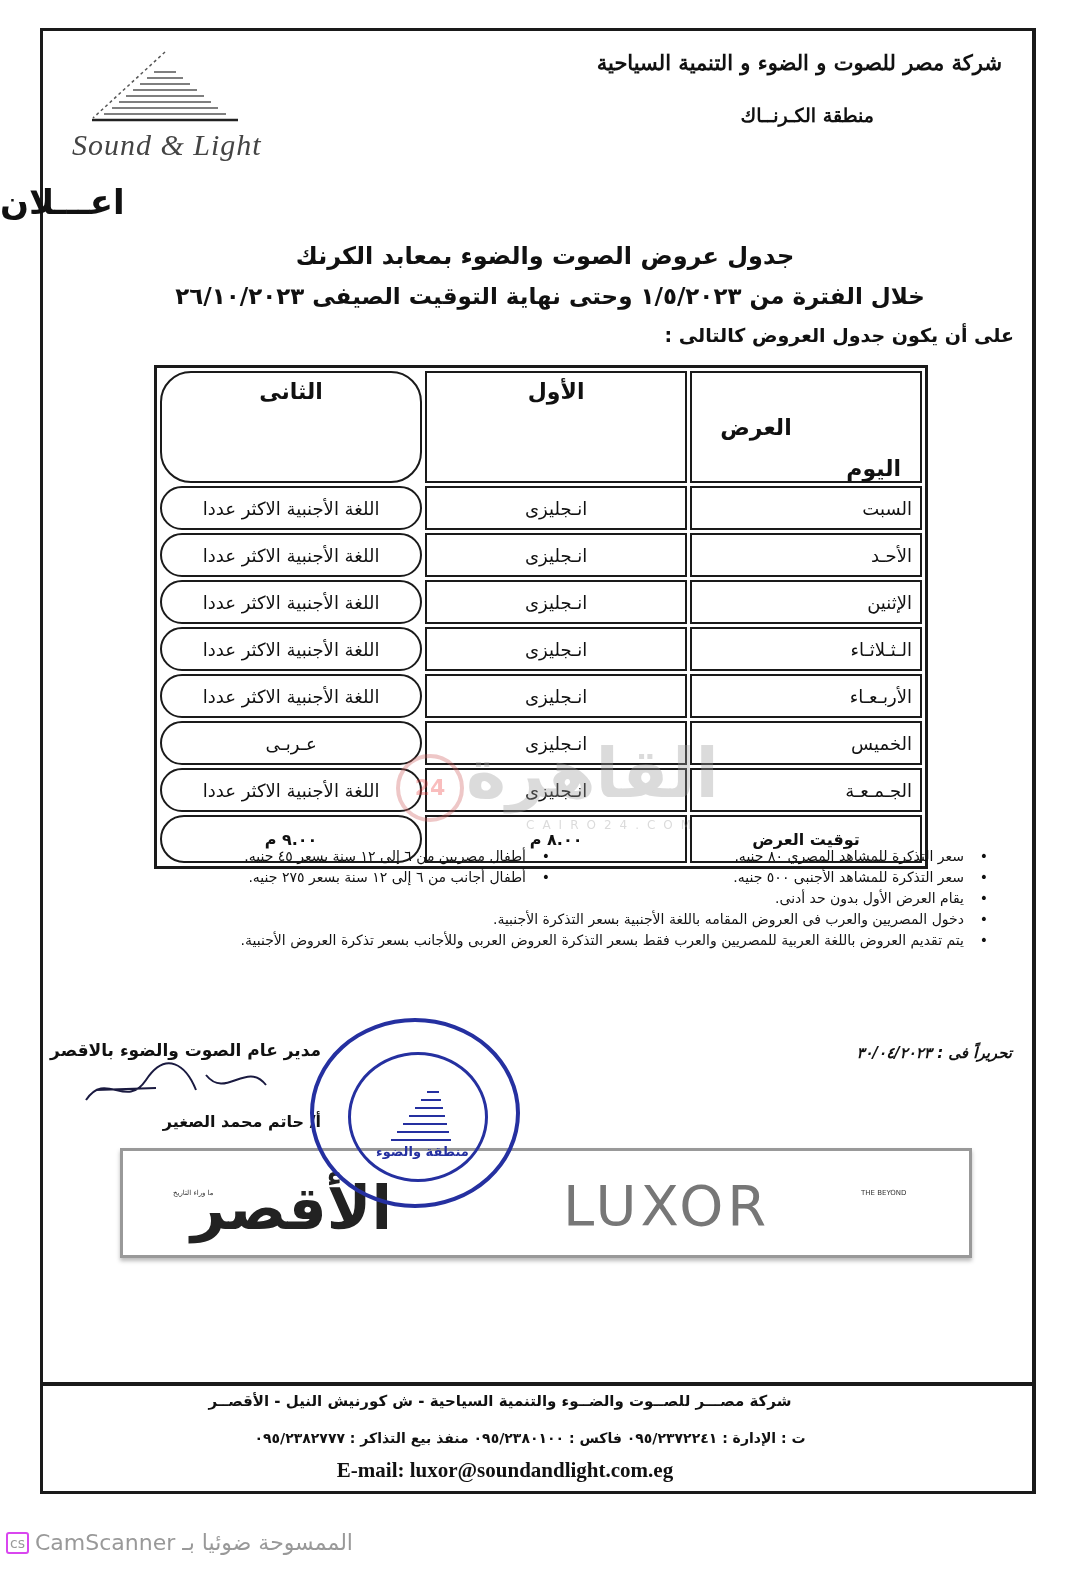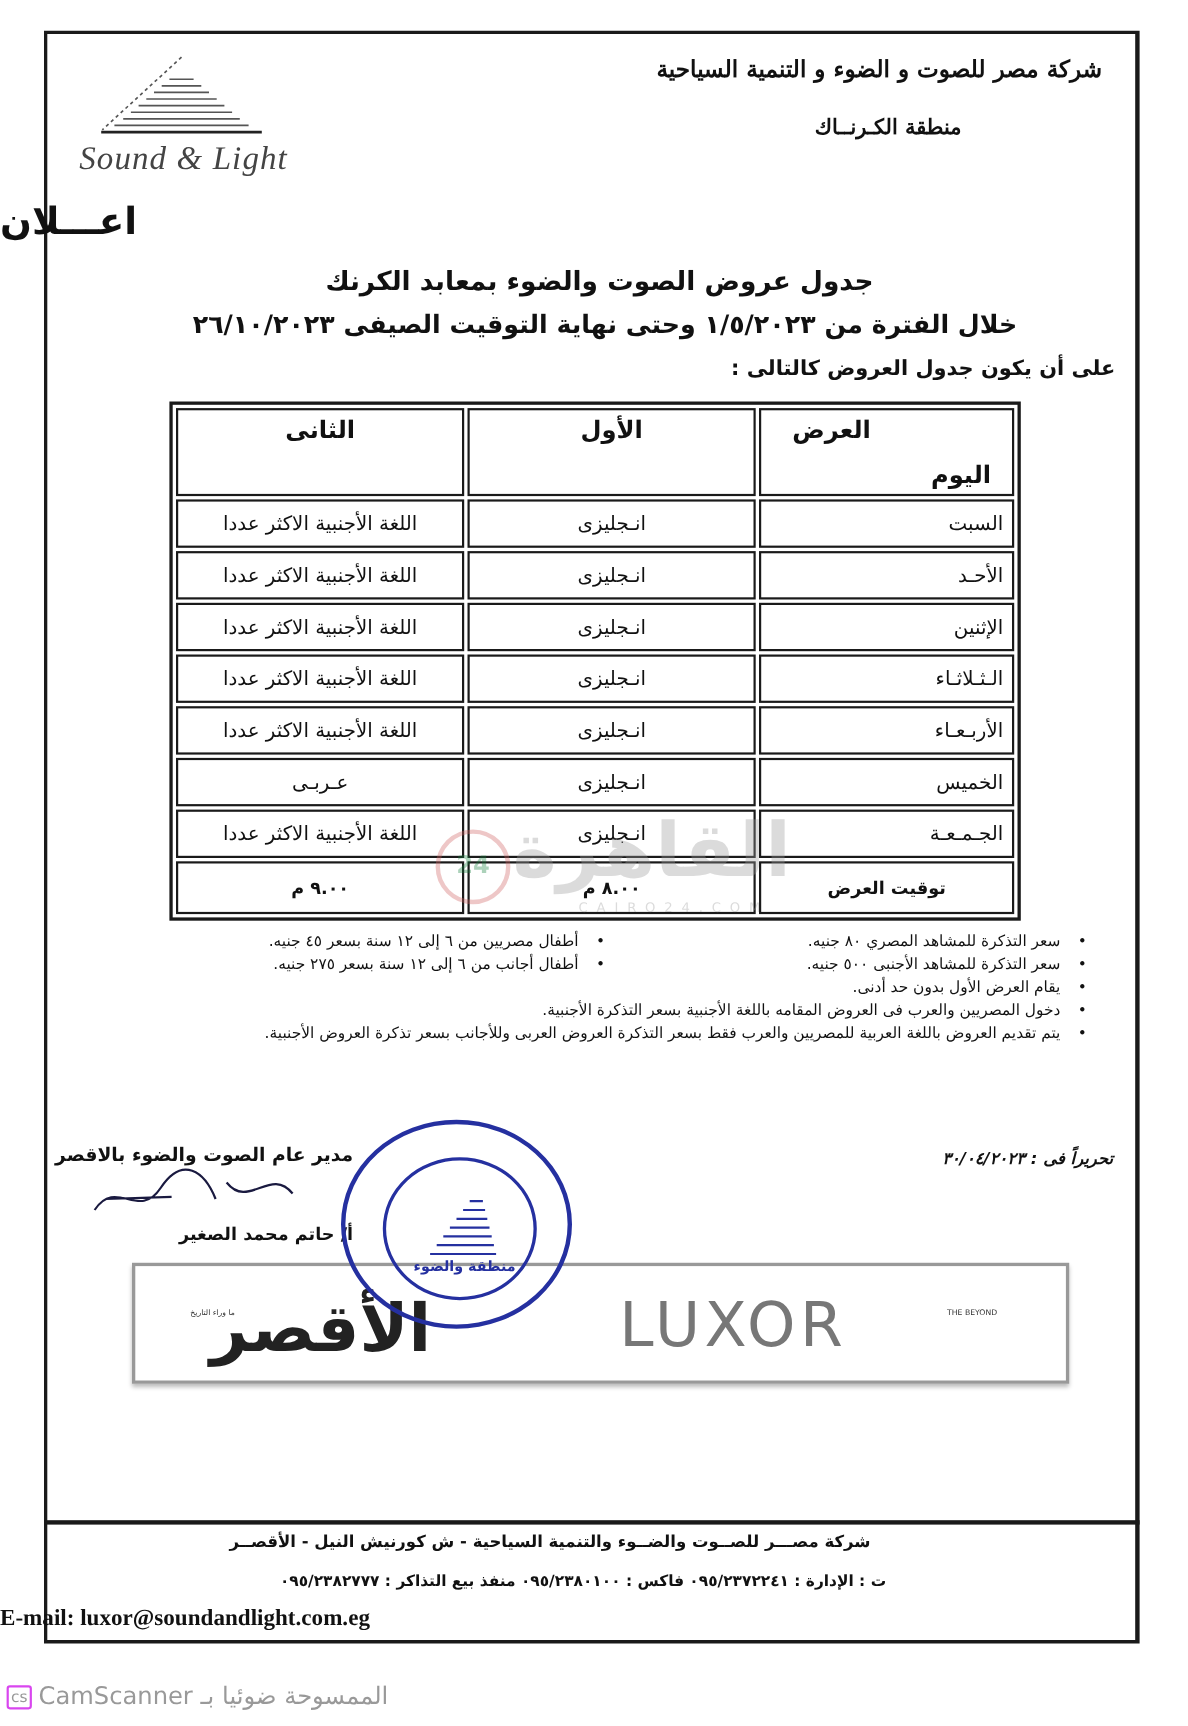--- a/index.html
+++ b/index.html
@@ -12,50 +12,50 @@
   .region{position:absolute;right:206px;top:104px;direction:rtl;font-family:"DejaVu Serif",serif;font-size:19px;font-weight:bold;}
   .title{position:absolute;left:0;width:1080px;top:182px;text-align:left;direction:rtl;font-size:34px;font-weight:bold;letter-spacing:2px;}
   .subtitle{position:absolute;left:0;width:1090px;top:242px;text-align:center;direction:rtl;font-size:24px;font-weight:bold;}
   .period{position:absolute;left:170px;width:760px;top:283px;text-align:center;direction:rtl;font-size:23px;font-weight:bold;white-space:nowrap;}
   .intro{position:absolute;right:66px;top:324px;direction:rtl;font-size:19px;font-weight:bold;}
   table.sched{position:absolute;left:154px;top:365px;width:774px;border-collapse:separate;border-spacing:3px;border:3px solid #1a1a1a;direction:rtl;background:#fff;}
   table.sched td{border:2px solid #1a1a1a;height:40px;padding:0 8px;font-size:18px;}
   table.sched tr.head td{height:70px;font-weight:bold;font-size:22px;vertical-align:top;padding-top:6px;}
   table.sched td.c1{width:210px;text-align:right;}
   table.sched td.c2{width:240px;text-align:center;}
-  table.sched td.c3{width:240px;text-align:center;}
+  table.sched td.c3{width:240px;text-align:center;border-radius:31px;}
   table.sched tr.time td{height:44px;font-weight:bold;font-size:16px;}
-  .corner-head{position:relative;height:66px;}
+  .corner-head{position:relative;height:66px;margin-top:36px;}
   .corner-head .top{position:absolute;left:20px;top:0;}
   .corner-head .bot{position:absolute;right:11px;bottom:0;}
   .watermark{position:absolute;left:396px;top:742px;width:300px;height:95px;pointer-events:none;opacity:.35;}
   .watermark .wm-text{position:absolute;left:70px;top:-8px;font-size:68px;font-weight:bold;color:#9a9a9a;direction:rtl;}
   .watermark .wm-sub{position:absolute;left:130px;top:76px;font-size:12px;letter-spacing:8px;color:#999;}
-  .watermark .wm-clock{position:absolute;left:0;top:12px;width:60px;height:60px;border-radius:50%;border:4px solid #d06060;color:#15803d;font-weight:bold;font-size:22px;text-align:center;line-height:60px;}
+  .watermark .wm-clock{position:absolute;left:0;top:12px;width:60px;height:60px;border-radius:50%;border:4px solid #d06060;color:#ef4444;font-weight:bold;font-size:22px;text-align:center;line-height:60px;}
   .notes{position:absolute;left:60px;width:952px;top:846px;direction:rtl;font-size:14px;line-height:20px;}
   .notes .row{position:relative;height:21px;}
   .notes .bullet{position:absolute;}
   .notes .bullet::before{content:"•";position:absolute;right:-24px;}
   .date{position:absolute;right:68px;top:1044px;direction:rtl;font-size:15px;font-weight:bold;font-style:italic;}
   .sig-block{position:absolute;left:66px;top:1040px;width:255px;direction:rtl;text-align:right;}
   .sig-title{font-size:17px;font-weight:bold;white-space:nowrap;}
   .sig-scrawl{height:52px;position:relative;}
   .sig-name{font-size:16px;font-weight:bold;}
   .stamp{position:absolute;left:310px;top:1018px;width:210px;height:190px;border-radius:50%;border:4px solid #2530a0;box-sizing:border-box;}
   .stamp-inner{position:absolute;left:34px;top:30px;width:134px;height:124px;border-radius:50%;border:3px solid #2530a0;}
   .stamp-text{position:absolute;left:62px;top:122px;color:#2530a0;font-size:13px;font-weight:bold;direction:rtl;}
   .banner{position:absolute;left:120px;top:1148px;width:852px;height:110px;border:3px solid #999;box-sizing:border-box;box-shadow:0 3px 4px #bbb;background:#fff;}
   .banner .ar{position:absolute;left:68px;top:22px;font-size:60px;font-weight:bold;color:#222;direction:rtl;}
   .banner .en{position:absolute;left:440px;top:22px;font-size:56px;color:#777;letter-spacing:4px;font-family:"DejaVu Sans",sans-serif;}
   .banner .tag-l{position:absolute;left:50px;top:38px;font-size:7px;color:#333;}
   .banner .tag-r{position:absolute;left:738px;top:38px;font-size:7px;color:#333;}
   .footer-line{position:absolute;left:40px;top:1382px;width:996px;height:4px;background:#1a1a1a;}
   .foot1{position:absolute;left:0;width:1000px;top:1392px;text-align:center;direction:rtl;font-size:15px;font-weight:bold;}
   .foot2{position:absolute;left:0;width:1060px;top:1430px;text-align:center;direction:rtl;font-size:14px;font-weight:bold;}
-  .foot3{position:absolute;left:0;width:1010px;top:1458px;font-family:"Liberation Serif",serif;font-size:21px;font-weight:bold;}
+  .foot3{position:absolute;left:0;width:1010px;top:1458px;text-align:center;font-family:"Liberation Serif",serif;font-size:21px;font-weight:bold;}
   .scanner{position:absolute;left:6px;top:1530px;font-size:22px;color:#999;display:flex;align-items:center;gap:6px;}
   .scanner .cs{border:2px solid #d946ef;border-radius:3px;font-size:14px;padding:0 2px;line-height:18px;}
 </style>
 </head>
 <body>
 
 <div class="page"></div>
 
 <div class="logo">
   <svg width="150" height="75" viewBox="0 0 150 75">

